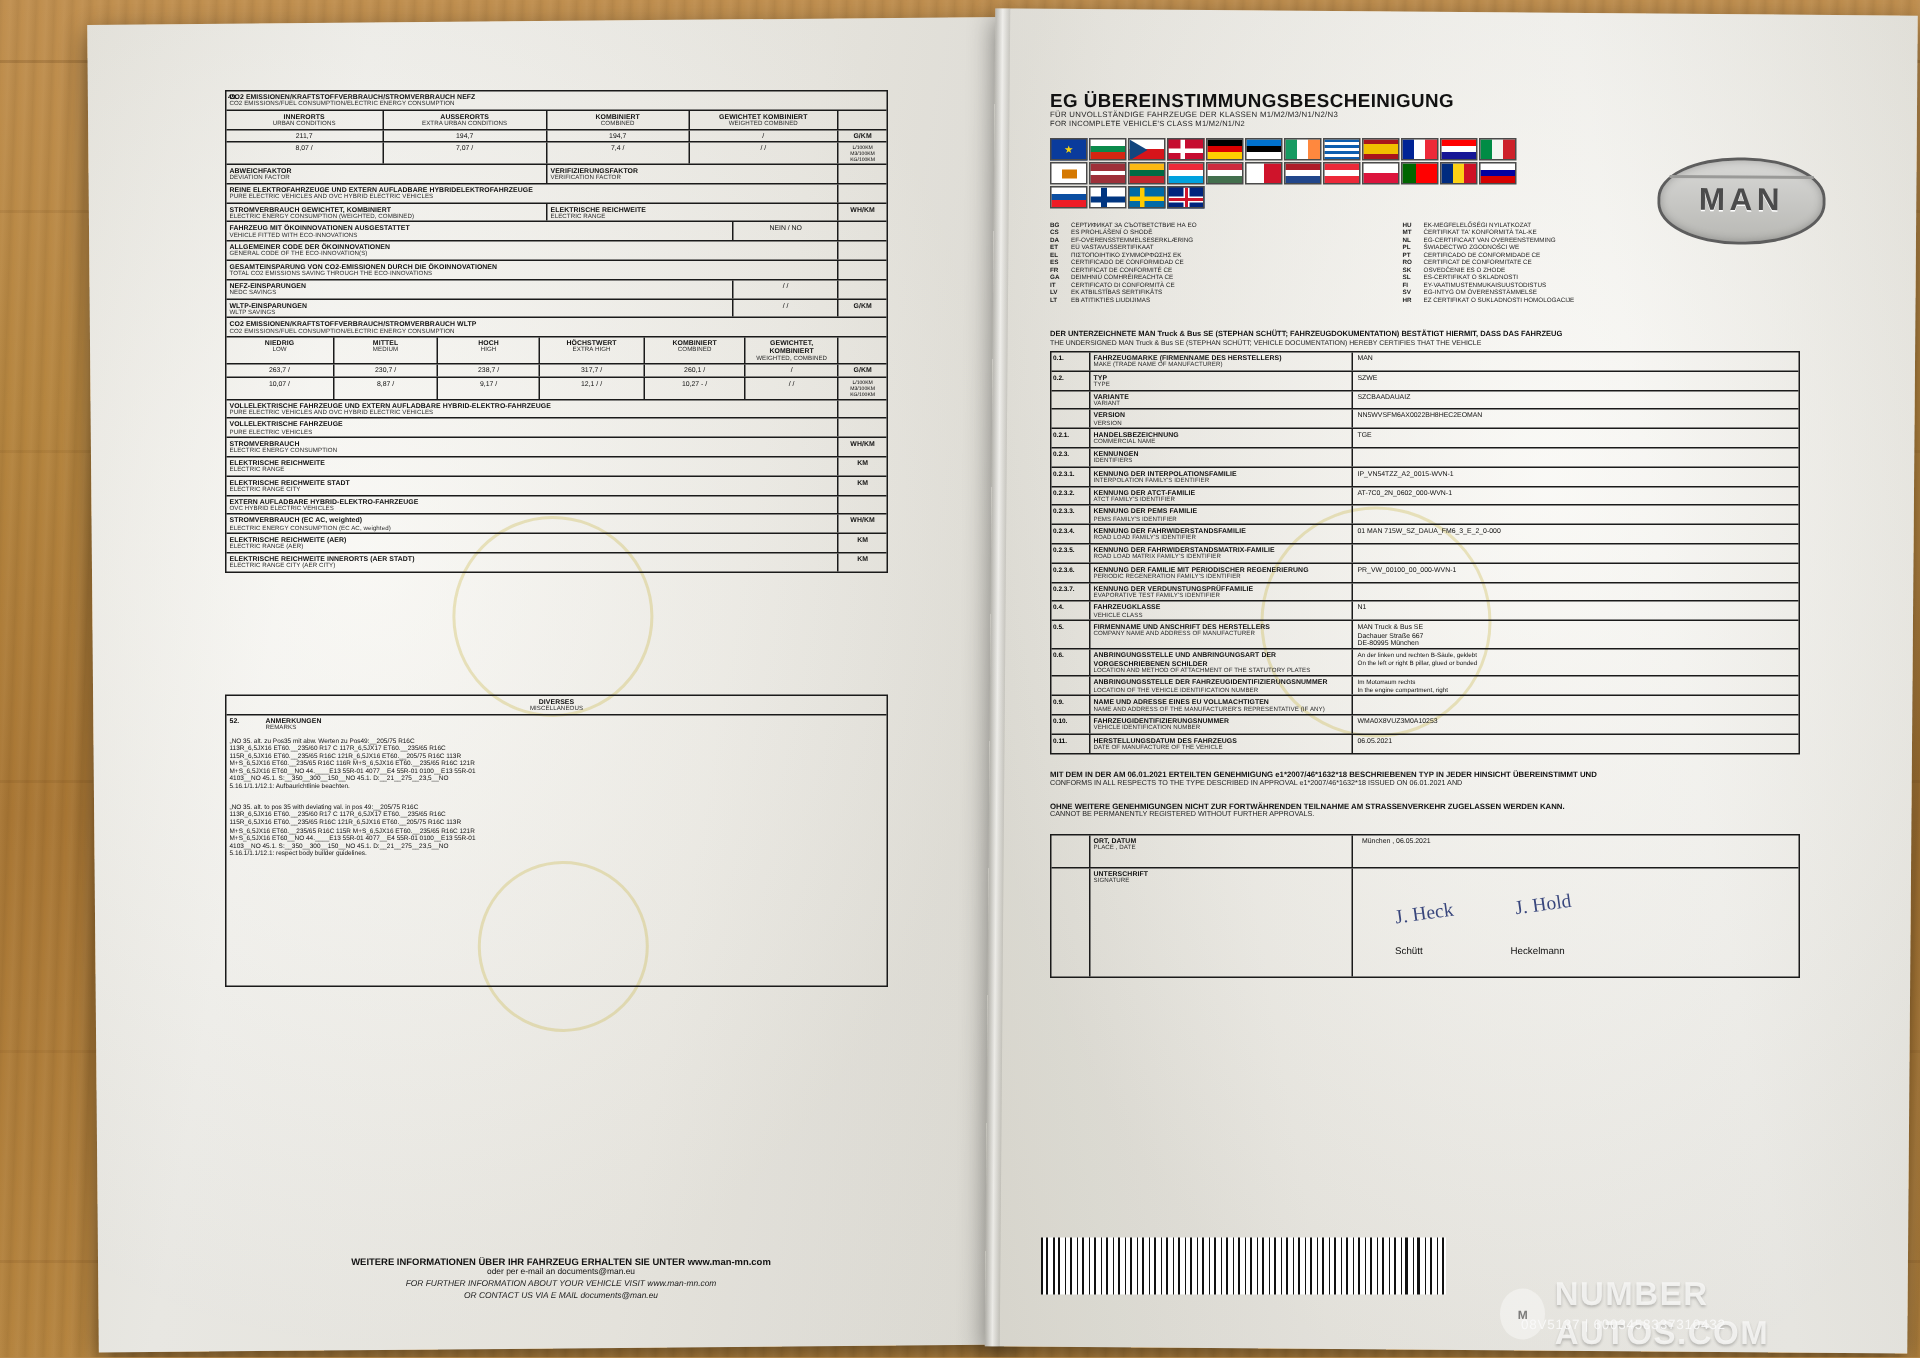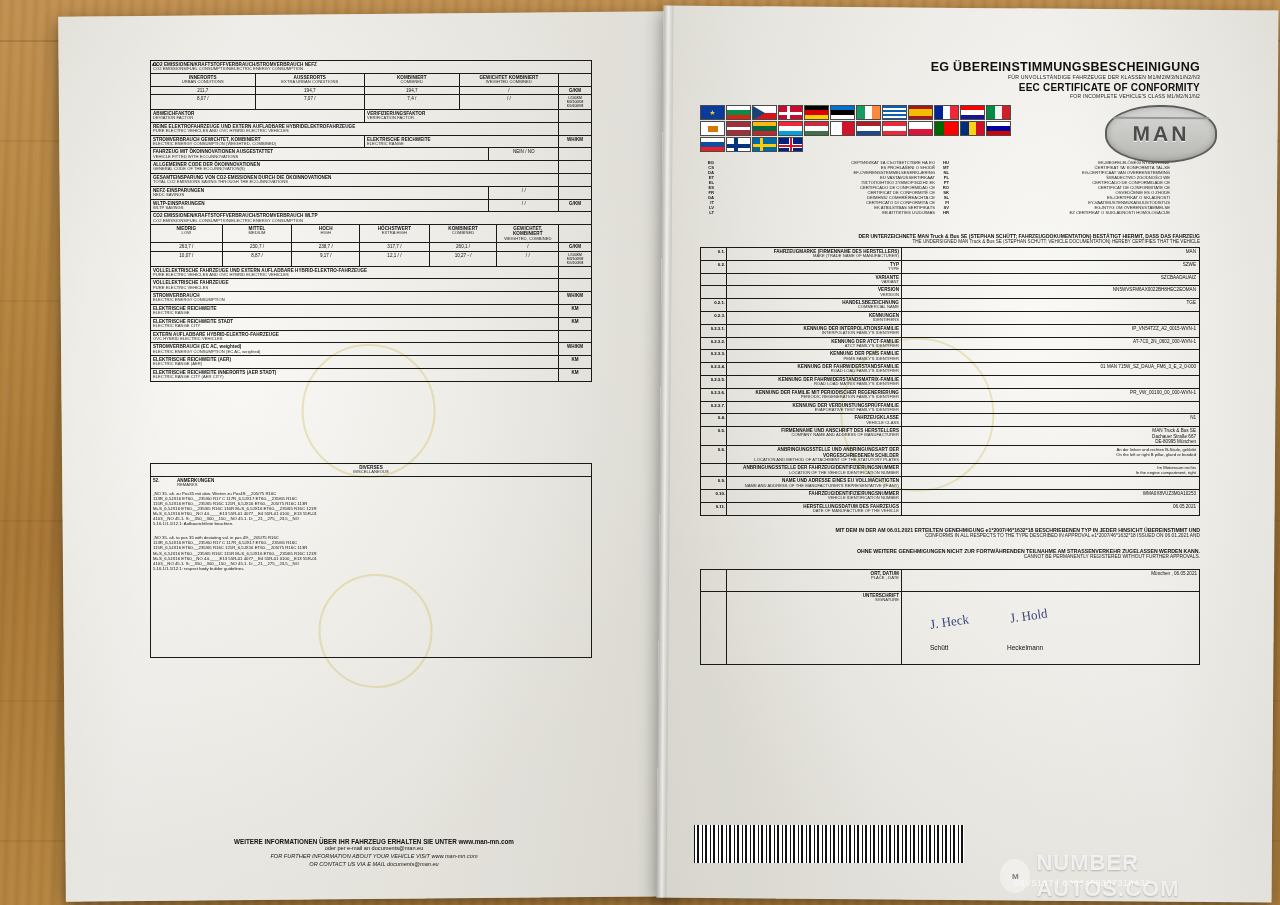--- a/index.html
+++ b/index.html
@@ -37,21 +37,21 @@
   .cell{border-right:1px solid #1a1a1a;box-sizing:border-box;padding:1px 2px;overflow:hidden;}
   .cell:last-child{border-right:none;}
   .de{font-size:4.6px;line-height:5.2px;font-weight:bold;color:#101010;letter-spacing:.05px;}
   .en{font-size:4.1px;line-height:4.6px;color:#2a2a2a;letter-spacing:.05px;}
   .val{font-size:4.6px;line-height:5.4px;color:#101010;}
   .ctr{text-align:center;}
   
   #leftdoc{position:absolute;left:150px;top:60px;width:442px;}
   #left-no{position:absolute;left:152px;top:62px;font-size:4.4px;font-weight:bold;}
   
-  #rightdoc{position:absolute;left:700px;top:60px;width:500px;text-align:right;}
+  #rightdoc{position:absolute;left:700px;top:60px;width:500px;}
   .title-de{font-size:12.5px;font-weight:bold;letter-spacing:.3px;color:#111;}
   .sub-de{font-size:5.2px;color:#222;letter-spacing:.2px;}
   .title-en{font-size:10px;font-weight:bold;letter-spacing:.2px;color:#111;margin-top:2px;}
   .sub-en{font-size:5px;color:#222;letter-spacing:.2px;}
   
   .flags{display:flex;flex-wrap:wrap;width:330px;gap:1px;margin-top:6px;}
   .flag{width:25px;height:15px;border:.5px solid #4a4a4a;box-sizing:border-box;background:#ccc;position:relative;overflow:hidden;}
   
   .langs{display:flex;margin-top:8px;width:470px;}
   .langcol{width:50%;}
@@ -405,21 +405,20 @@
   <div id="lfooter">
     <div class="l1">WEITERE INFORMATIONEN ÜBER IHR FAHRZEUG ERHALTEN SIE UNTER www.man-mn.com</div>
     <div class="l2">oder per e-mail an documents@man.eu</div>
     <div class="l3">FOR FURTHER INFORMATION ABOUT YOUR VEHICLE VISIT www.man-mn.com</div>
     <div class="l3">OR CONTACT US VIA E MAIL documents@man.eu</div>
   </div>
 
   <div id="rightdoc">
     <div class="title-de">EG ÜBEREINSTIMMUNGSBESCHEINIGUNG</div>
     <div class="sub-de">FÜR UNVOLLSTÄNDIGE FAHRZEUGE DER KLASSEN M1/M2/M3/N1/N2/N3</div>
-    <div class="title-en">EEC CERTIFICATE OF CONFORMITY</div>
     <div class="sub-en">FOR INCOMPLETE VEHICLE'S CLASS M1/M2/N1/N2</div>
 
     <div class="flags">
       <div class="flag" style="background:#0a3b9c;">
           <div style="position:absolute;left:50%;top:50%;transform:translate(-50%,-50%);color:#f5d312;font-size:7px;">★</div>
         </div>
       <div class="flag" style="background:linear-gradient(180deg,#fff 33%,#0a8a4b 33% 66%,#d62612 66%);"></div>
       <div class="flag" style="background:linear-gradient(180deg,#fff 50%,#d7141a 50%);">
           <div style="position:absolute;left:0;top:0;border-left:12px solid #11457e;border-top:7.5px solid transparent;border-bottom:7.5px solid transparent;"></div>
         </div>

